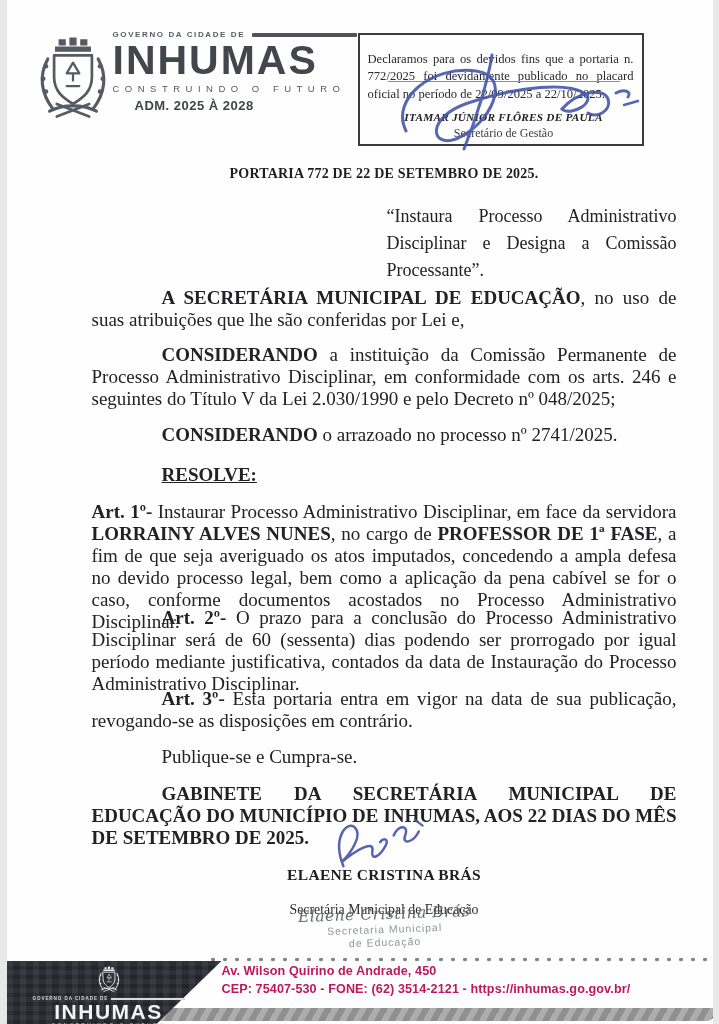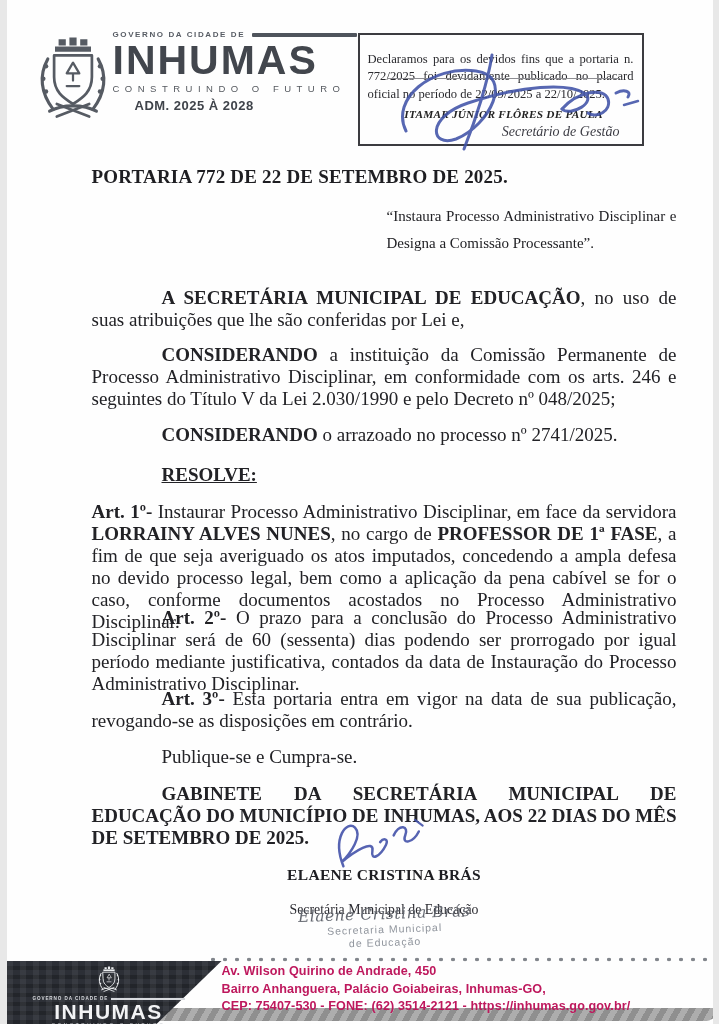--- a/index.html
+++ b/index.html
@@ -19,28 +19,28 @@
   .tagline { font-size:9.5px; letter-spacing:5.5px; color:#55595f; margin-top:2px; white-space:nowrap; }
   .adm { font-size:13px; font-weight:bold; color:#3f434a; margin-top:4px; margin-left:22px; letter-spacing:.5px; }
   
   .decl-box {
     position:absolute; left:351px; top:33px; width:286px; height:113px;
     border:2px solid #3c3c40; padding:16px 8px 3px 8px;
     font-size:12.6px; line-height:1.37; text-align:justify; color:#2a2a2e;
   }
   .decl-sign { position:absolute; left:28px; right:22px; bottom:3px; text-align:center; border-top:1.3px solid #8d8d92; padding-top:1px; }
   .decl-name { font-size:11.3px; font-weight:bold; font-style:italic; letter-spacing:.2px; color:#222; white-space:nowrap;margin-top:27px; }
-  .decl-role { font-size:14px; font-style:italic; color:#3c3c44; margin-top:-1px;text-align:right; }
+  .decl-role { font-size:12px; color:#3c3c44; margin-top:-1px; }
   .sig-itamar { position:absolute; left:365px; top:47px; width:280px; height:108px; color:#4053a8; pointer-events:none; }
   
   .para { position:absolute; left:85px; width:585px; font-size:19px; line-height:22px; text-align:justify; color:#222226; }
   .para .b { font-weight:bold; }
   .indent { text-indent:70px; }
-  .doc-title { position:absolute; left:85px; top:166px; width:585px; font-size:19px; font-weight:bold; letter-spacing:.2px; color:#1e1e22; }
-  .epigraph { position:absolute; left:380px; top:203px; width:290px; font-size:15px; line-height:27px; text-align:justify; color:#222226; }
+  .doc-title { position:absolute; left:85px; top:166px; width:585px; text-align:center; font-size:14px; font-weight:bold; letter-spacing:.2px; color:#1e1e22; }
+  .epigraph { position:absolute; left:380px; top:203px; width:290px; font-size:18px; line-height:27px; text-align:justify; color:#222226; }
   .p-p1 { top:287px; } .p-p2 { top:344px; } .p-p3 { top:424px; }
   .p-resolve { top:464px;text-decoration:underline; } .p-art1 { top:501px; } .p-art2 { top:607px; }
   .p-art3 { top:688px; } .p-publique { top:746px; } .p-gabinete { top:783px; }
   
   .sig-block { position:absolute; left:85px; top:816px; width:585px; text-align:center; }
   .sig-elaene { width:128px; height:58px; color:#4453aa; margin-bottom:-12px; }
   .sig-name { font-size:15.5px; font-weight:bold; letter-spacing:.3px; color:#1e1e22; }
   .sig-role { font-size:13.8px; color:#2c2c32; margin-top:18px; }
   
   .stamp { position:absolute; left:85px; top:905px; width:585px; text-align:center; transform:rotate(-2deg); }
@@ -159,17 +159,16 @@
     </svg>
     <div class="ftr-gov">
       <span>GOVERNO DA CIDADE DE</span>
       <span class="bar"></span>
     </div>
     <div class="ftr-brand">INHUMAS</div>
     <div class="ftr-tag">CONSTRUINDO O FUTURO</div>
   </div>
   <div class="ftr-addr">
     <div>Av. Wilson Quirino de Andrade, 450</div>
-    <div>Bairro Anhanguera, Palácio Goiabeiras, Inhumas-GO,</div>
     <div>CEP: 75407-530 - FONE: (62) 3514-2121 - https://inhumas.go.gov.br/</div>
   </div>
 
 </div>
 
 </body></html>

